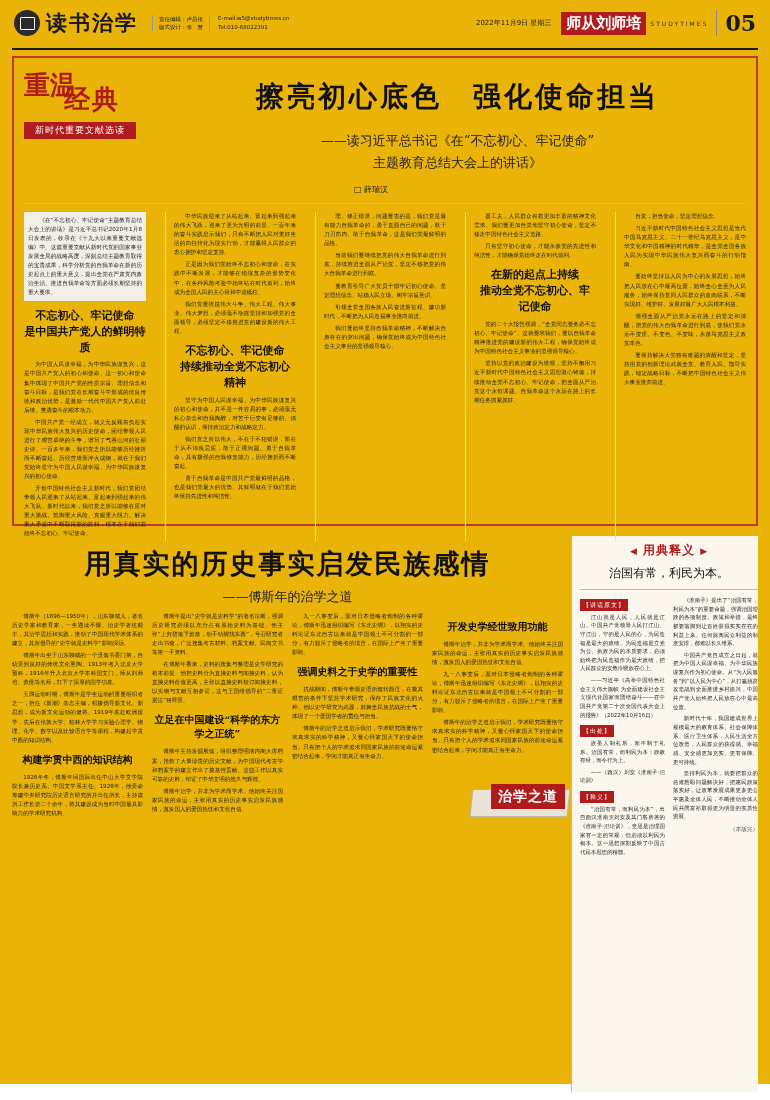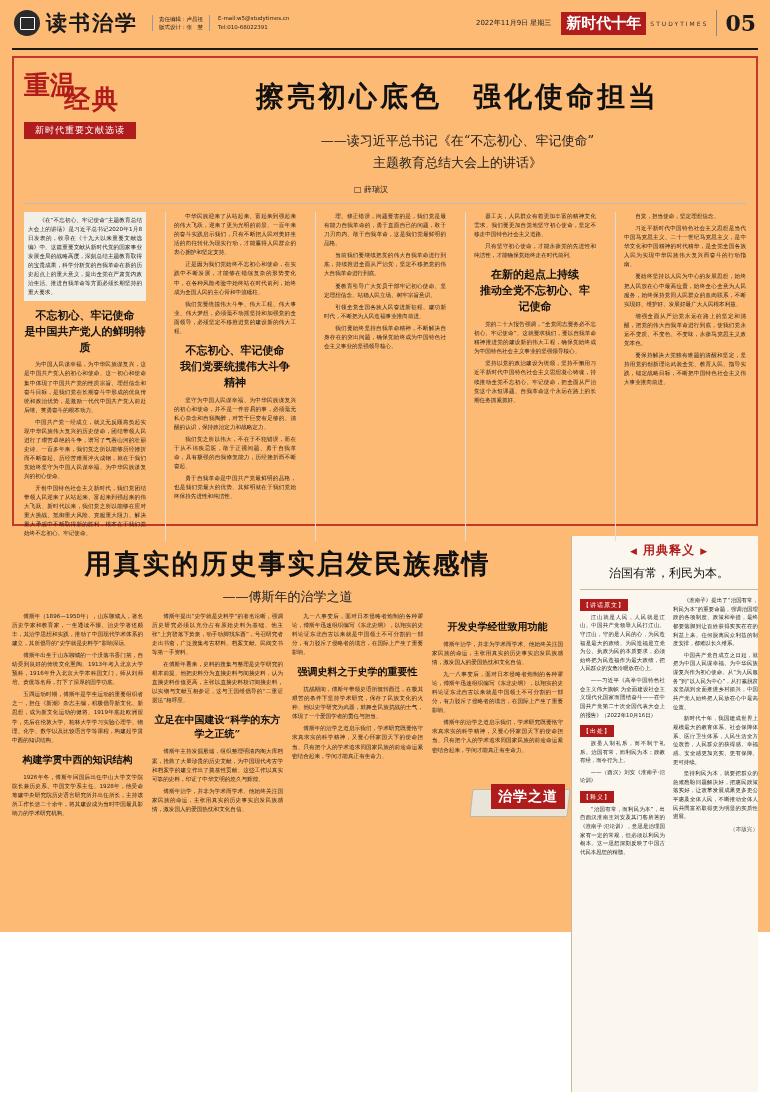--- a/index.html
+++ b/index.html
@@ -10,22 +10,22 @@
   body {
     width: 770px;
     height: 1100px;
     font-family: "DejaVu Sans", "Liberation Sans", sans-serif;
     color: #1a1a1a;
     overflow: hidden;
   }
   .page {
     position: relative;
     width: 770px;
-    height: 932px;
-    background: #fdba74;
+    height: 1084px;
+    background: #eab308;
     box-sizing: border-box;
     padding: 0 12px;
   }
 
   
   .masthead {
     display: flex;
     align-items: center;
     height: 46px;
     border-bottom: 2px solid #1a1a1a;
@@ -365,21 +365,21 @@
     <div class="mh-title">读书治学</div>
     <div class="mh-credits">
       <div>责任编辑：卢昌祖</div>
       <div>版式设计：张　慧</div>
     </div>
     <div class="mh-contact">
       <div>E-mail:w5@studytimes.cn</div>
       <div>Tel:010-68022391</div>
     </div>
     <div class="mh-date">2022年11月9日 星期三</div>
-    <div class="mh-brand">新时代十年</div>
+    <div class="mh-brand">师从刘师培</div>
     <div class="mh-brand-en">STUDYTIMES</div>
     <div class="mh-pageno">05</div>
   </div>
 
   <div class="top-article">
     <div class="ta-header">
       <div class="ta-badge">
         <div class="ta-badge-main">
           <span class="ta-badge-ch">重温</span>
           <span class="ta-badge-ch2">经典</span>
@@ -411,21 +411,21 @@
         <p>中国共产党一经成立，就义无反顾肩负起实现中华民族伟大复兴的历史使命，团结带领人民进行了艰苦卓绝的斗争，谱写了气吞山河的壮丽史诗。一百多年来，我们党之所以能够历经挫折而不断奋起、历经苦难而淬火成钢，就在于我们党始终坚守为中国人民谋幸福、为中华民族谋复兴的初心使命。</p>
         <p>开创中国特色社会主义新时代，我们党团结带领人民迎来了从站起来、富起来到强起来的伟大飞跃。新时代以来，我们党之所以能够在应对重大挑战、抵御重大风险、克服重大阻力、解决重大矛盾中不断取得新的胜利，根本在于我们党始终不忘初心、牢记使命。</p>
       </div>
 
       <div class="ta-col">
         <p>中华民族迎来了从站起来、富起来到强起来的伟大飞跃，迎来了更为光明的前景。一百年来的奋斗实践启示我们，只有不断把人民对美好生活的向往转化为现实行动，才能赢得人民群众的衷心拥护和坚定支持。</p>
         <p>正是因为我们党始终不忘初心和使命，在实践中不断发展，才能够在错综复杂的形势变化中，在各种风险考验中始终站在时代前列，始终成为全国人民的主心骨和中流砥柱。</p>
         <p>我们党要统揽伟大斗争、伟大工程、伟大事业、伟大梦想，必须毫不动摇坚持和加强党的全面领导，必须坚定不移推进党的建设新的伟大工程。</p>
         <div class="ta-subtitle">
           <div>不忘初心、牢记使命</div>
-          <div>我们党要统揽伟大斗争</div>
+          <div>持续推动全党不忘初心</div>
           <div>精神</div>
         </div>
         <p>坚守为中国人民谋幸福、为中华民族谋复兴的初心和使命，并不是一件容易的事，必须毫无私心杂念和自我陶醉，对苦干巨变有足够的、清醒的认识，保持政治定力和战略定力。</p>
         <p>我们党之所以伟大，不在于不犯错误，而在于从不讳疾忌医，敢于正视问题、勇于自我革命，具有极强的自我修复能力，历经挫折而不断奋起。</p>
         <p>勇于自我革命是中国共产党最鲜明的品格，也是我们党最大的优势。其鲜明就在于我们党始终保持先进性和纯洁性。</p>
       </div>
 
       <div class="ta-col">
         <p>理、修正错误，问题要害的是，我们党是最有能力自我革命的，勇于直面自己的问题，敢于刀刃向内、敢于自我革命，这是我们党最鲜明的品格。</p>
         <p>当前我们要继续把党的伟大自我革命进行到底，持续推进全面从严治党，坚定不移把党的伟大自我革命进行到底。</p>

